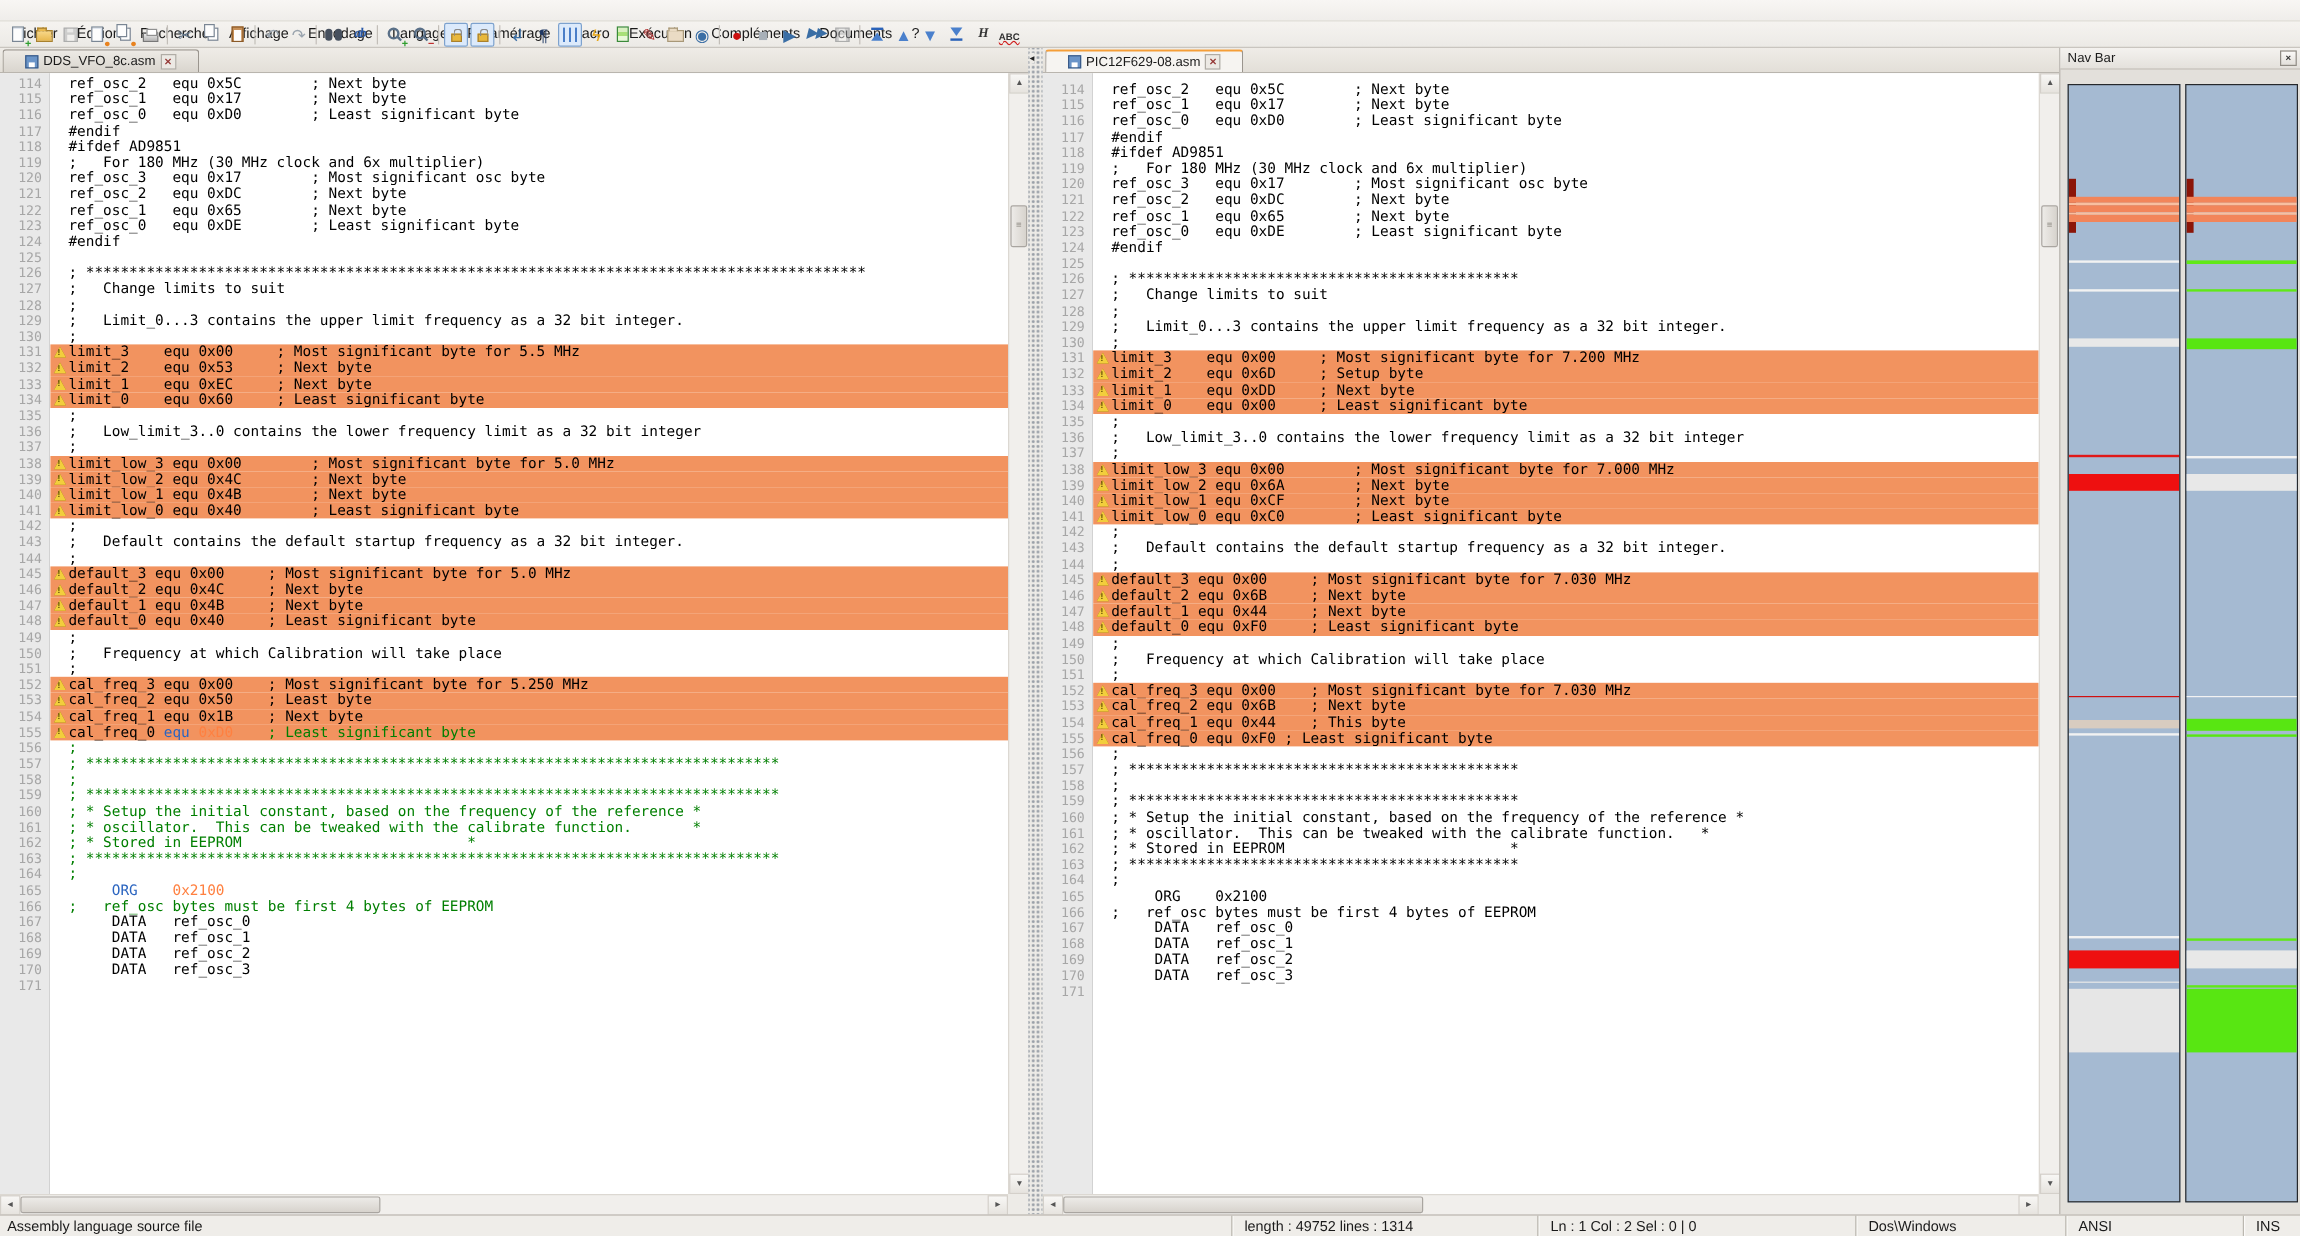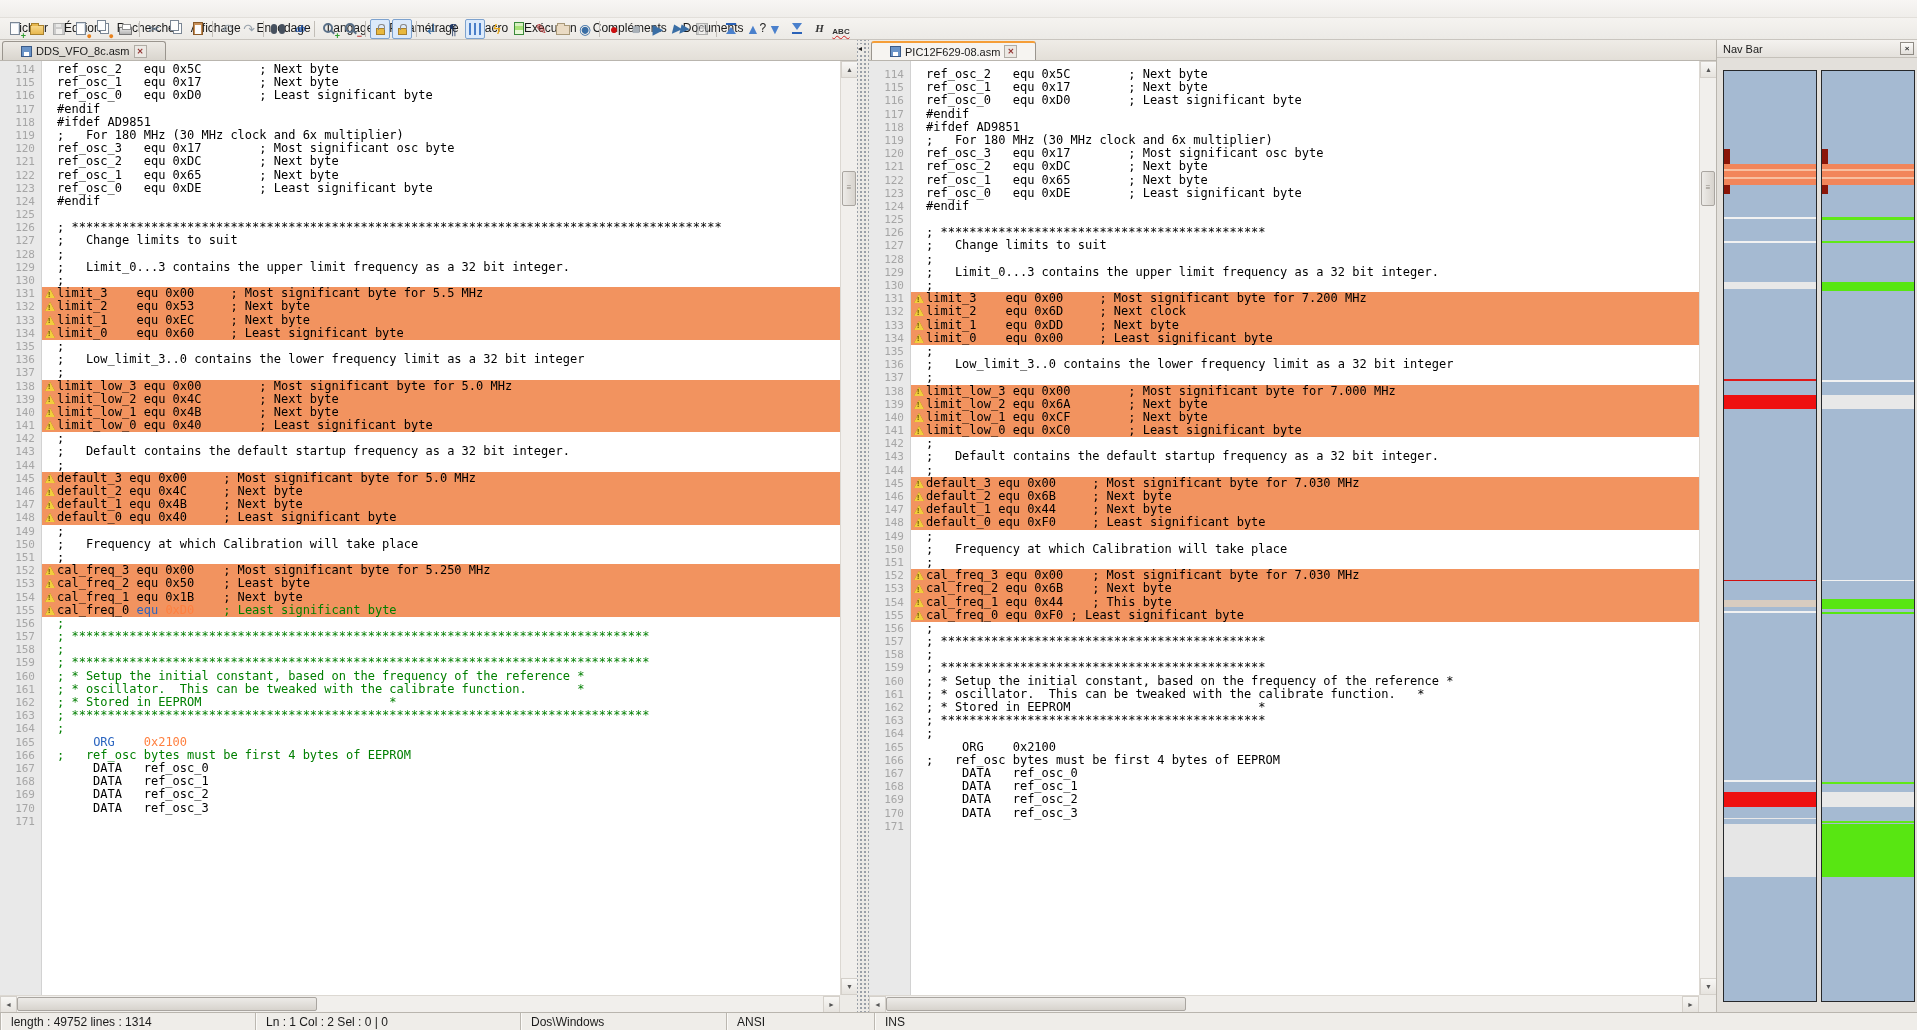--- a/index.html
+++ b/index.html
@@ -869,21 +869,21 @@
             </div>
             <div class="code"><span class="k">limit_3    equ 0x00     ; Most significant byte for 7.200 MHz</span></div>
           </div>
         </div>
         <div class="row diff">
           <div class="ln">132</div>
           <div class="body">
             <div class="mk">
               <span class="warn"></span>
             </div>
-            <div class="code"><span class="k">limit_2    equ 0x6D     ; Next clock</span></div>
+            <div class="code"><span class="k">limit_2    equ 0x6D     ; Setup byte</span></div>
           </div>
         </div>
         <div class="row diff">
           <div class="ln">133</div>
           <div class="body">
             <div class="mk">
               <span class="warn"></span>
             </div>
             <div class="code"><span class="k">limit_1    equ 0xDD     ; Next byte</span></div>
           </div>
@@ -1239,18 +1239,19 @@
           <div class="band" style="top: 721px; height: 15px; background: rgb(232, 232, 232);"></div>
           <div class="band" style="top: 750px; height: 2px; background: rgb(96, 232, 24);"></div>
           <div class="band" style="top: 753px; height: 53px; background: rgb(88, 230, 18);"></div>
         </div>
       </div>
   </div>
 
 </div>
 
 <div id="statusbar">
+  <div class="sb-field sb-doc">Assembly language source file</div>
   <div class="sb-field" style="width:255px">length : 49752    lines : 1314</div>
   <div class="sb-field" style="width:265px">Ln : 1    Col : 2    Sel : 0 | 0</div>
-  <div class="sb-field" style="width:206px">Dos\Windows</div>
+  <div class="sb-field" style="width:175px">Dos\Windows</div>
   <div class="sb-field" style="width:148px">ANSI</div>
   <div class="sb-field" style="width:48px">INS</div>
 </div>
 
 </body></html>

